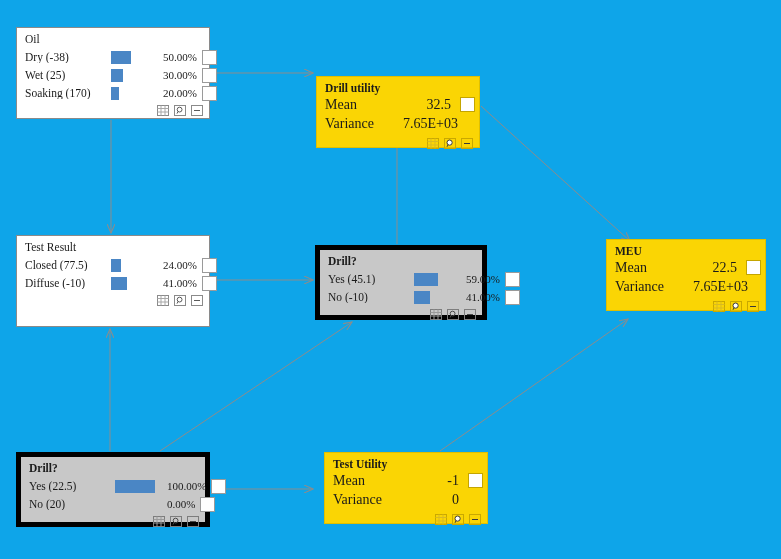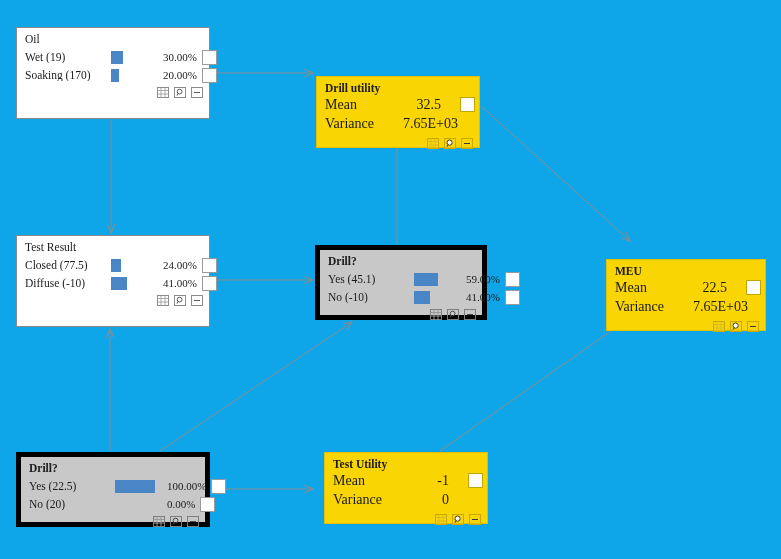--- a/index.html
+++ b/index.html
@@ -103,21 +103,21 @@
     color: #1a1a1a;
     white-space: nowrap;
   }
   .u-label {
     flex: 0 0 78px;
     width: 78px;
   }
   .u-val {
     flex: 1 1 auto;
     text-align: right;
-    padding-right: 19px;
+    padding-right: 9px;
   }
   .u-chk {
     flex: 0 0 15px;
     width: 15px;
     height: 15px;
     box-sizing: border-box;
     border: 1px solid #c4a500;
     background: #ffffff;
   }
   .u-chk.blank {
@@ -170,21 +170,29 @@
 
     <path d="M211,489 L313,489" fill="none" stroke="#8c8c8c" stroke-width="1" marker-end="url(#ah)"></path>
 
     <path d="M440,451 L628,319" fill="none" stroke="#8c8c8c" stroke-width="1" marker-end="url(#ah)"></path>
   </svg>
 
   <div class="node chance" id="node-oil" style="left: 16px; top: 27px; width: 194px; height: 92px;">
     <div class="node-title">Oil</div>
     <div class="rows">
       <div class="row">
-        <span class="r-label">Wet (19)</span>
+        <span class="r-label">Dry (-38)</span>
+        <span class="r-barcell">
+            <span class="r-bar" style="width: 20px;"></span>
+          </span>
+        <span class="r-pct">50.00%</span>
+        <span class="r-chk"></span>
+      </div>
+      <div class="row">
+        <span class="r-label">Wet (25)</span>
         <span class="r-barcell">
             <span class="r-bar" style="width: 12px;"></span>
           </span>
         <span class="r-pct">30.00%</span>
         <span class="r-chk"></span>
       </div>
       <div class="row">
         <span class="r-label">Soaking (170)</span>
         <span class="r-barcell">
             <span class="r-bar" style="width: 8px;"></span>
@@ -373,21 +381,21 @@
         </span>
       <span class="tb-btn">
           <svg width="12" height="11" viewBox="0 0 12 11">
             <rect x="0.5" y="0.5" width="11" height="10" fill="none" stroke="#c9a800"></rect>
             <path d="M3,5.5 H9" stroke="#3a3a3a"></path>
           </svg>
         </span>
     </div>
   </div>
 
-  <div class="node utility" id="node-meu" style="left: 606px; top: 259px; width: 160px; height: 72px;">
+  <div class="node utility" id="node-meu" style="left: 606px; top: 239px; width: 160px; height: 72px;">
     <div class="node-title">MEU</div>
     <div class="rows">
       <div class="urow">
         <span class="u-label">Mean</span>
         <span class="u-val">22.5</span>
         <span class="u-chk"></span>
       </div>
       <div class="urow">
         <span class="u-label">Variance</span>
         <span class="u-val">7.65E+03</span>

